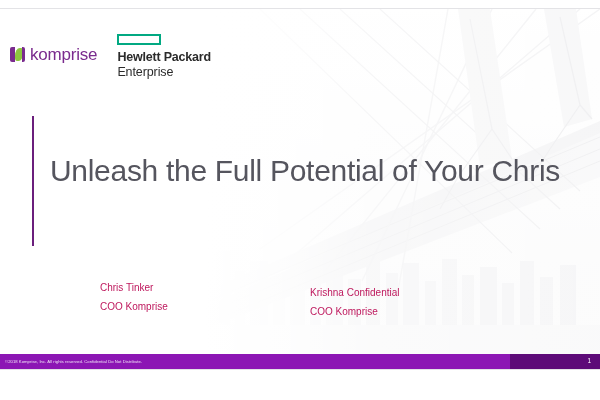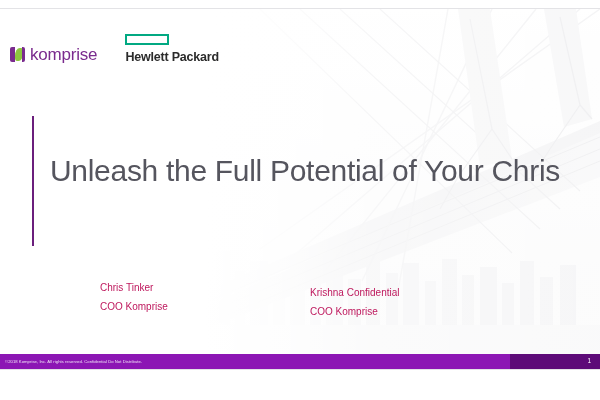--- a/index.html
+++ b/index.html
@@ -110,21 +110,21 @@
   }
   .komprise-word {
     font-size: 17px;
     color: #7a2b8e;
     letter-spacing: -0.2px;
     line-height: 1;
     font-weight: 400;
   }
 
   .hpe-logo {
-    margin-left: 28px;
+    margin-left: 20px;
     padding-top: 0px;
   }
   .hpe-bar {
     width: 44px;
     height: 11px;
     border: 2.5px solid #01a982;
     box-sizing: border-box;
     margin-bottom: 6px;
   }
   .hpe-l1 {
@@ -321,20 +321,21 @@
           <span class="bracket-l"></span>
           <span class="leaf"></span>
           <span class="bracket-r"></span>
         </span>
         <span class="komprise-word">komprise</span>
       </div>
 
       <div class="hpe-logo">
         <div class="hpe-bar"></div>
         <div class="hpe-l1">Hewlett Packard</div>
+        <div class="hpe-l2">Enterprise</div>
       </div>
 
     </div>
 
     <div class="accent-rule"></div>
 
     <div class="slide-title">Unleash the Full Potential of Your Chris</div>
 
     <div class="presenters">
 

